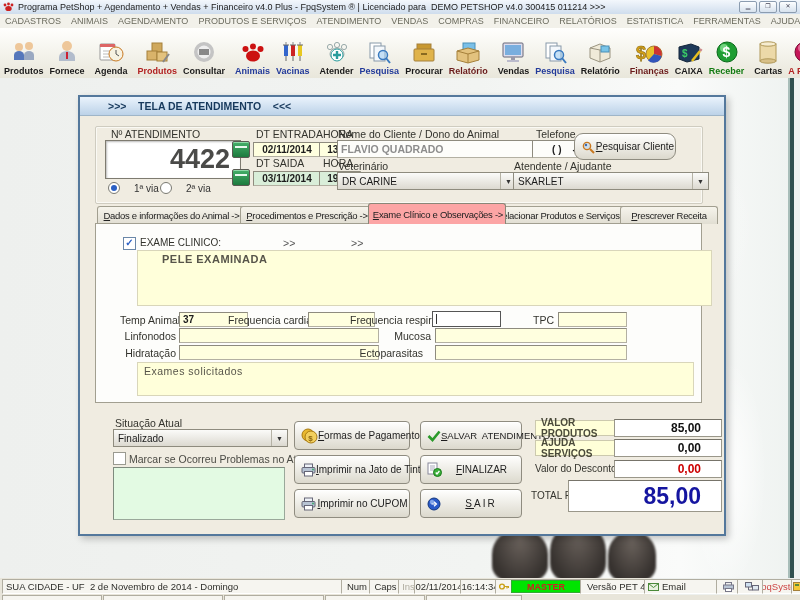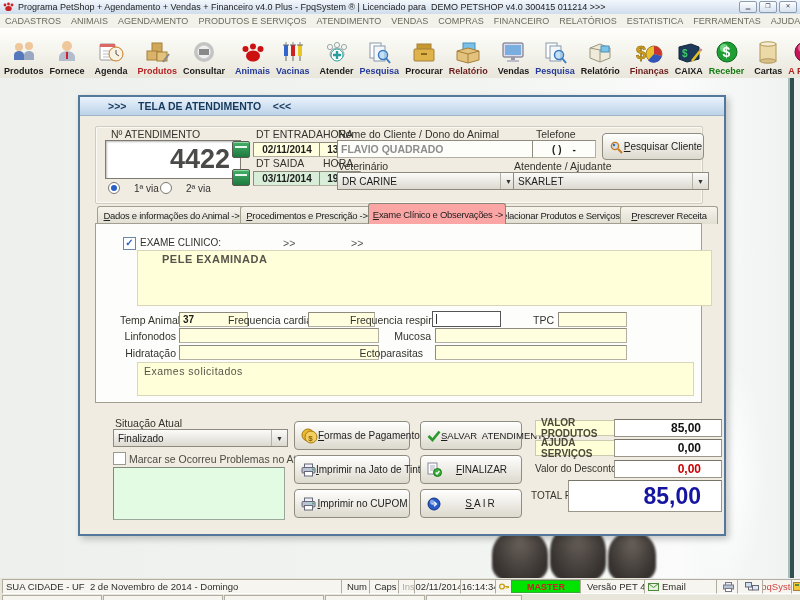--- a/index.html
+++ b/index.html
@@ -391,21 +391,21 @@
         <div class="lab" style="left:243px;top:41px;">HORA</div>
         <div class="fld c green" style="left:173px;top:55px;width:60px;height:13px;">03/11/2014</div>
         <div class="fld c green" style="left:239px;top:55px;width:34px;height:13px;">19:00</div>
 
         <div class="lab" style="left:258px;top:12px;">Nome do Cliente / Dono do Animal</div>
         <div class="fld white" style="left:257px;top:24px;width:188px;height:16px;font-weight:bold;color:#8d8d8d;font-size:10.5px;">FLAVIO QUADRADO</div>
 
         <div class="lab" style="left:456px;top:12px;">Telefone</div>
         <div class="fld white c" style="left:452px;top:24px;width:56px;height:16px;">( )    -</div>
 
-        <div class="btn" style="left:522px;top:17px;width:100px;height:25px;">
+        <div class="btn" style="left:494px;top:17px;width:100px;height:25px;border-radius:9px;">
           <svg width="14" height="14" viewBox="0 0 14 14">
               <circle cx="6" cy="6" r="3.6" fill="rgba(160,200,240,.4)" stroke="#c87820" stroke-width="1.4"></circle>
               <path d="M9 9 L13 13" stroke="#c87820" stroke-width="2"></path>
               <circle cx="5" cy="5" r="1.2" fill="#3a6ab0"></circle>
             </svg>
           <span class="t" style="text-align:center;"><span class="accel">P</span><span>esquisar Cliente</span></span>
         </div>
 
         <div class="lab" style="left:258px;top:44px;">Veterinário</div>
         <div class="sel" style="left:257px;top:56px;width:170px;height:16px;">

